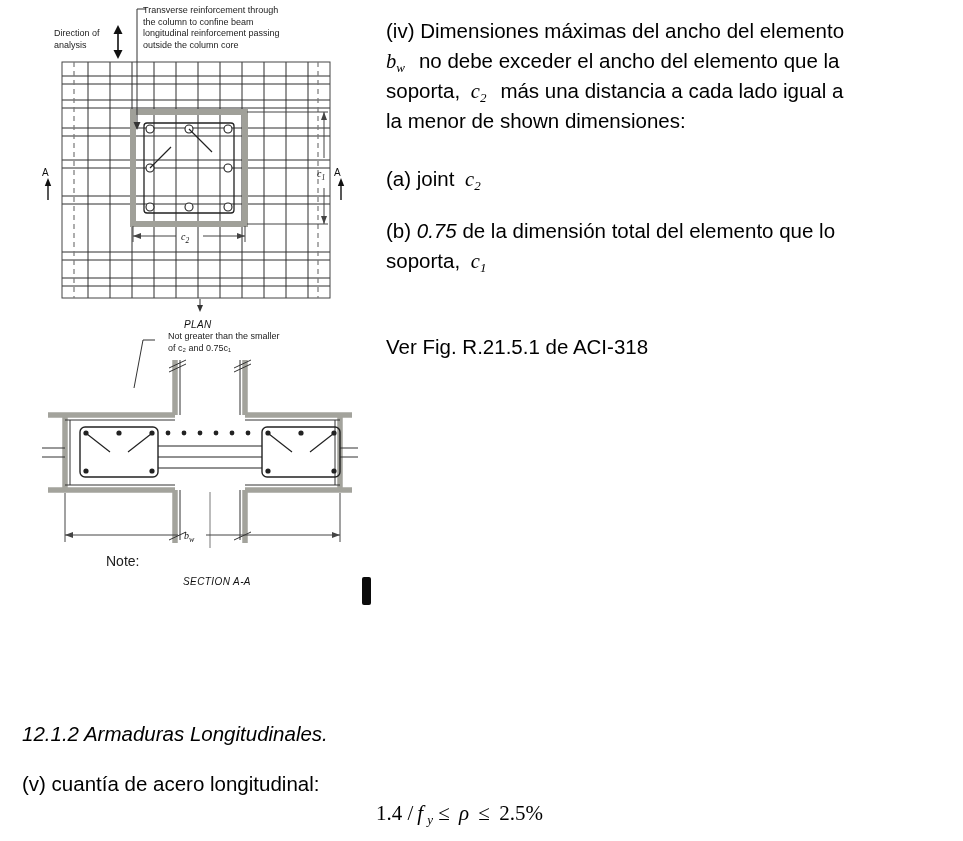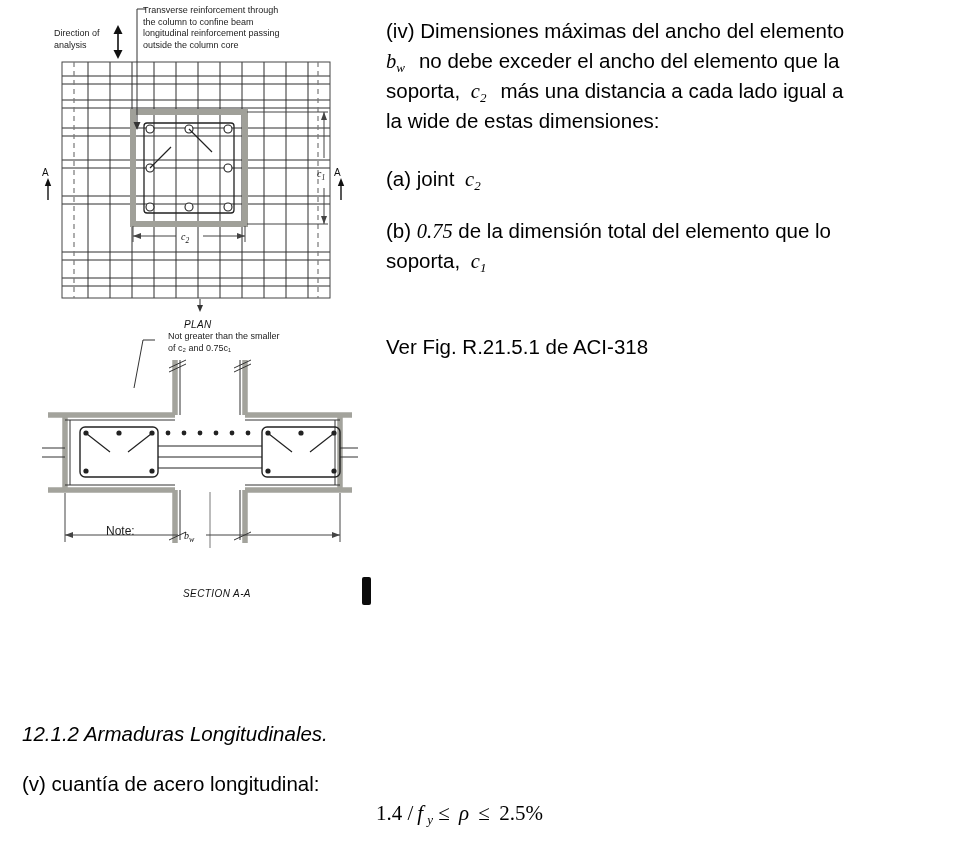--- a/index.html
+++ b/index.html
@@ -9,43 +9,43 @@
   
   .figure{position:absolute;left:40px;top:0;width:330px;height:665px;}
   .plan-svg{position:absolute;left:0;top:0;}
   .section-svg{position:absolute;left:0;top:330px;}
   .fig-annot{position:absolute;font-size:9px;line-height:1.28;white-space:pre-line;color:#1c1c1c;}
   .plan-annot{left:103px;top:5px;width:205px;}
   .direction-label{left:14px;top:28px;}
   .section-annot{left:128px;top:331px;}
   .fig-label{position:absolute;font-size:10px;font-style:italic;color:#111;letter-spacing:.4px;}
   .plan-label{left:144px;top:311px;margin-top:8px;}
-  .section-label{left:143px;top:588px;}
-  .note-title{position:absolute;left:45px;top:524px;font-size:12px;color:#1c1c1c;padding-left:21px;}
+  .section-label{left:143px;top:576px;}
+  .note-title{position:absolute;left:45px;top:553px;font-size:14px;color:#1c1c1c;padding-left:21px;}
   .note-body{position:absolute;left:45px;top:565px;font-size:9.5px;line-height:1.3;
              white-space:pre-line;color:#1c1c1c;}
   .caption{position:absolute;left:2px;top:624px;font-family:"Liberation Serif",serif;
            font-style:italic;font-size:13px;line-height:1.45;white-space:pre-line;color:#111;}
 
   .svgtxt{font-family:"Liberation Sans",sans-serif;font-size:10px;fill:#111;}
   .dimtext{font-family:"Liberation Serif",serif;font-style:italic;font-size:10px;fill:#111;}
 
   
   .right-col{position:absolute;left:386px;top:12px;width:572px;font-size:20.5px;line-height:30px;color:#000;}
   .para{position:absolute;left:0;}
   .p-iv{top:4px;}
   .item-a{top:152px;}
   .item-b{top:204px;}
   .ver-fig{top:320px;}
   .mvar{font-family:"Liberation Serif",serif;font-style:italic;}
   .msub{font-family:"Liberation Serif",serif;font-style:italic;font-size:13px;}
   sub.msub{vertical-align:-4px;line-height:0;}
   .gap-l{margin-left:14px;}
   .gap-s{margin-left:5px;}
-  .num-it{font-style:italic;font-family:Liberation Serif, serif;}
+  .num-it{font-style:italic;}
 
   
   .heading-1212{position:absolute;left:22px;top:722px;font-size:20.5px;font-style:italic;}
   .item-v{position:absolute;left:22px;top:772px;font-size:20.5px;}
   .formula{position:absolute;left:376px;top:801px;font-family:"Liberation Serif",serif;font-size:21px;}
   .formula .it{font-style:italic;}
   .formula sub{font-style:italic;font-size:13px;vertical-align:-4px;line-height:0;}
   .formula span{margin-right:4px;}
 
   .ink-mark{position:absolute;left:362px;top:577px;width:9px;height:28px;background:#0b0b0b;border-radius:2px;}
@@ -246,21 +246,21 @@
 
     <div class="para p-iv">
       <div>(iv) Dimensiones máximas del ancho del elemento</div>
       <div>
         <span class="mvar">b</span><sub class="msub">w</sub><span class="gap-l">no debe exceder el ancho del elemento que la</span>
       </div>
       <div>
         <span>soporta,</span>
         <span class="mvar gap-s">c</span><sub class="msub">2</sub><span class="gap-l">más una distancia a cada lado igual a</span>
       </div>
-      <div>la wide de estas dimensiones:</div>
+      <div>la menor de shown dimensiones:</div>
     </div>
 
     <div class="para item-a">
       <span>(a) joint</span>
       <span class="mvar gap-s">c</span><sub class="msub">2</sub>
     </div>
 
     <div class="para item-b">
       <div>
         <span>(b)</span>

